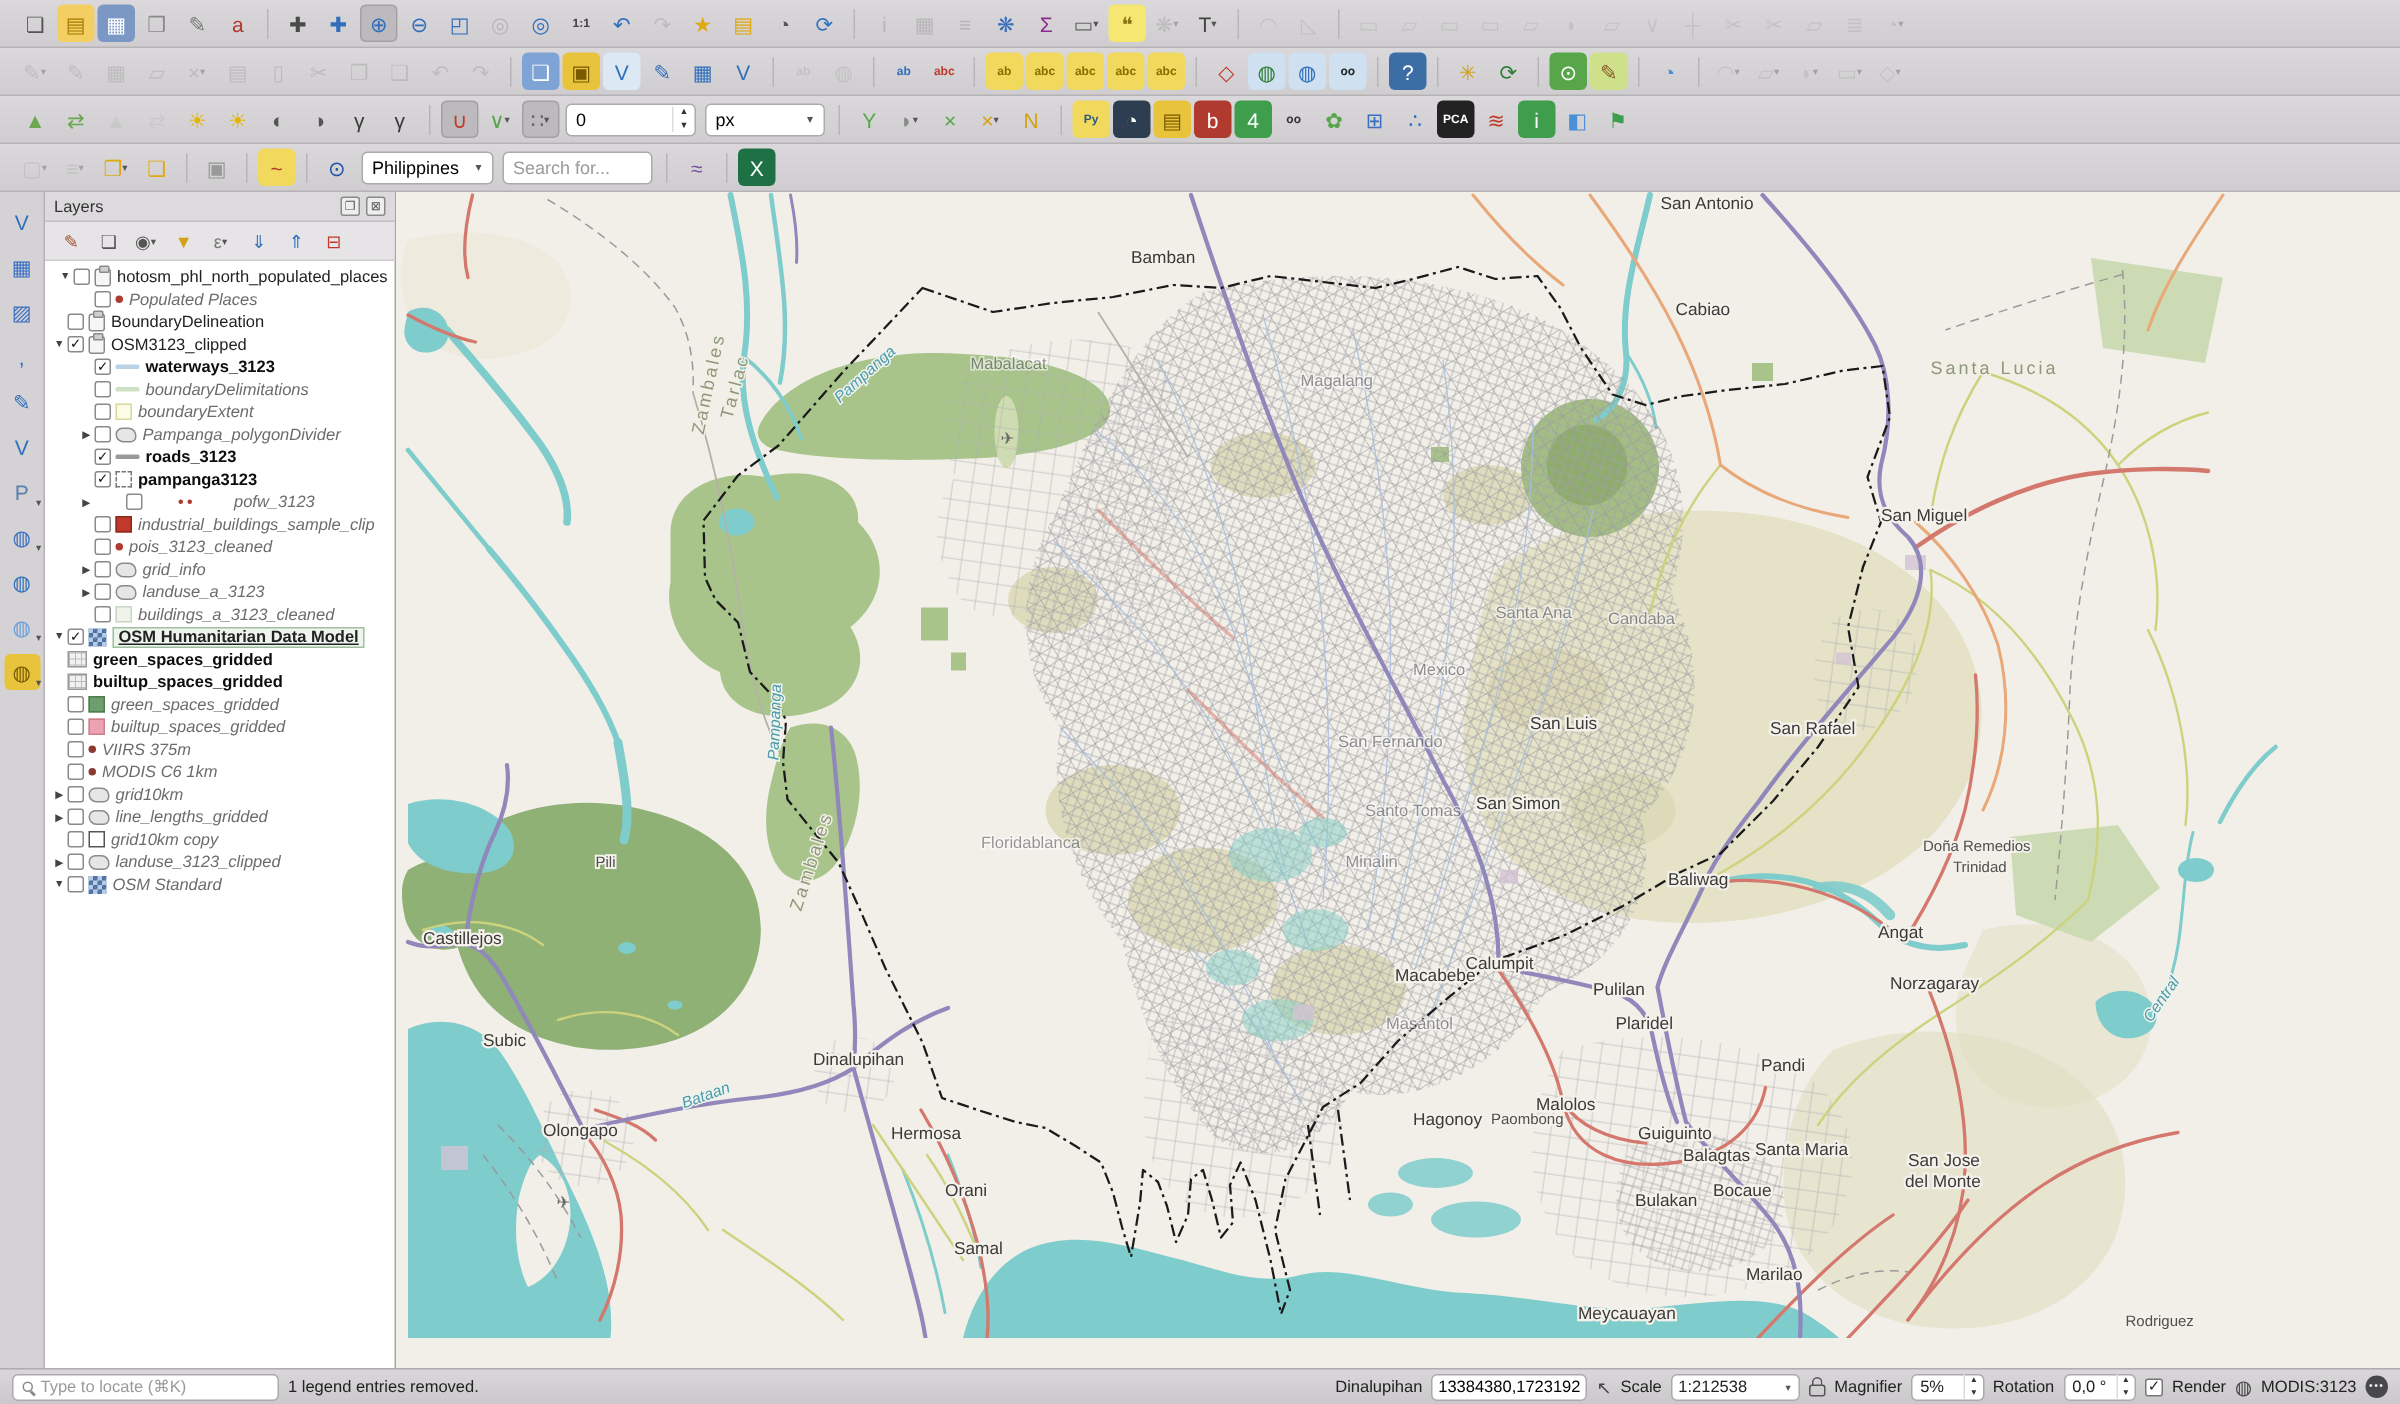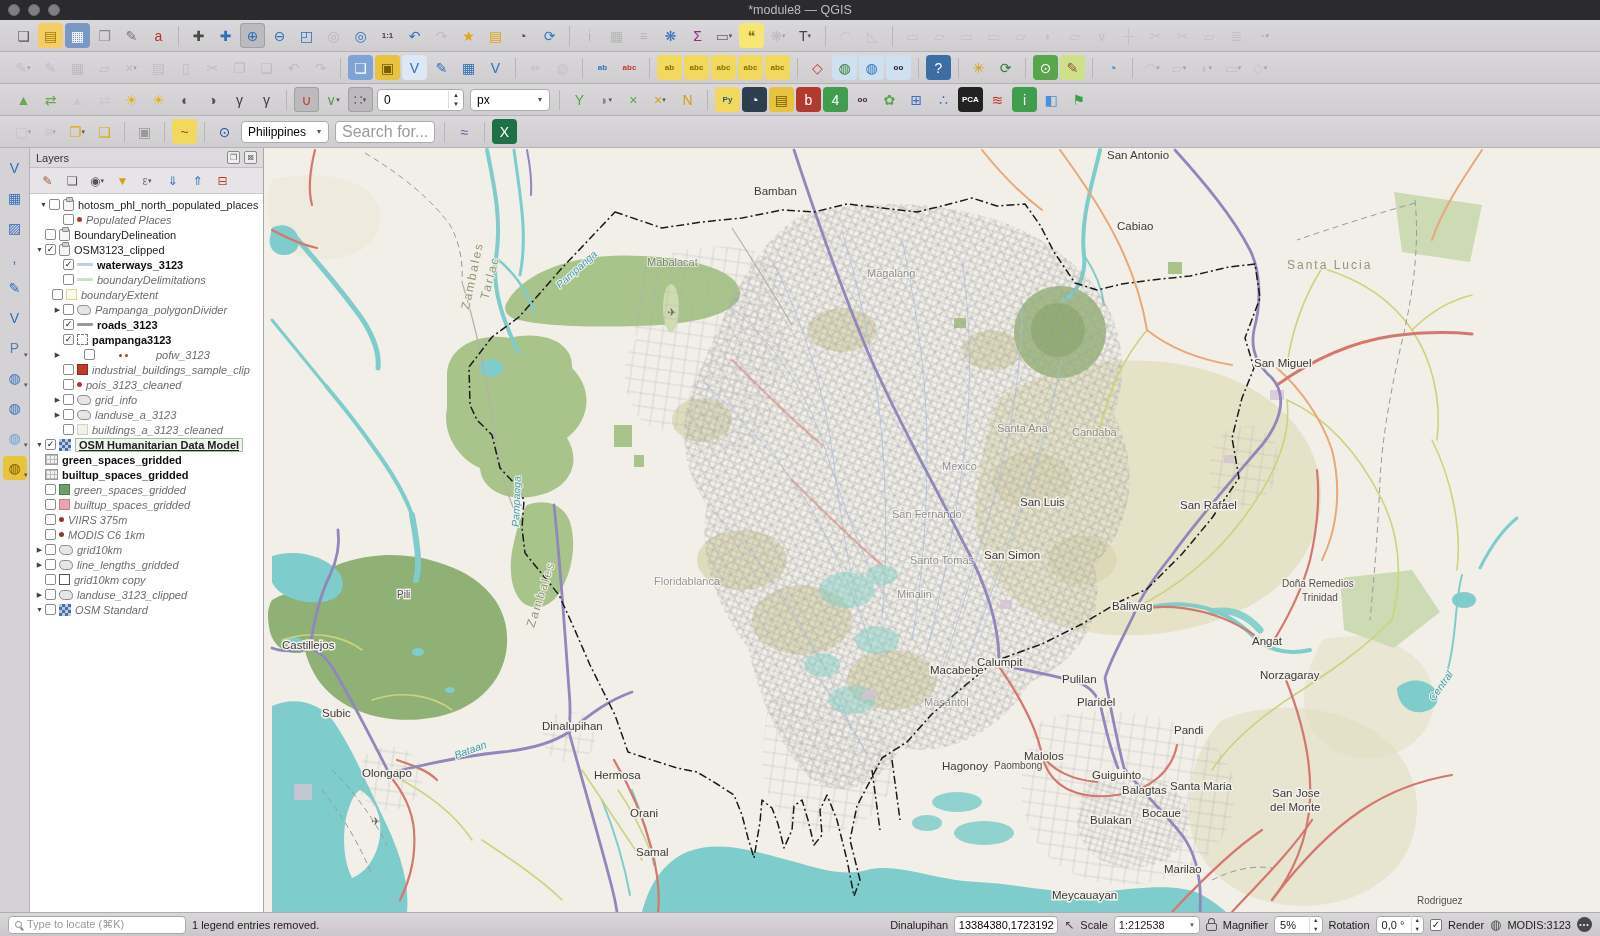--- a/index.html
+++ b/index.html
@@ -19,21 +19,21 @@
   .tbi.pressed { background:#bcbabc; box-shadow:inset 0 0 0 1px #a2a0a2; }
   .tbi.disabled { opacity:.38; filter:grayscale(70%); }
   .caret { font-size:7px; color:#555; margin-left:0px; margin-right:1px; }
   .sep { width:1px; height:20px; background:#b7b5b7; margin:0 6px; flex:0 0 auto; }
   .spin { display:inline-flex; align-items:center; background:#fff; border:1px solid #ababab; border-radius:4px; height:22px; margin:0 3px; }
   .spin input { border:none; outline:none; width:70px; font-size:12px; padding:0 6px; font-family:inherit; }
   .spin .steps { display:flex; flex-direction:column; font-size:6px; color:#333; padding:0 4px; border-left:1px solid #ddd; line-height:1.4; }
   .combo { display:inline-flex; align-items:center; justify-content:space-between; background:#fff; border:1px solid #ababab; border-radius:4px; height:22px; margin:0 3px; padding:0 6px; font-size:12px; }
   .combo .cv { overflow:hidden; text-overflow:ellipsis; }
   .combo .caret { font-size:8px; margin-left:6px; }
-  .tbinput { background:#fff; border:1px solid #ababab; border-radius:4px; height:22px; margin:0 3px; padding:0 6px; font-size:16px; font-family:inherit; outline:none; }
+  .tbinput { background:#fff; border:1px solid #ababab; border-radius:4px; height:22px; margin:0 3px; padding:0 6px; font-size:12px; font-family:inherit; outline:none; }
   .tbinput::placeholder { color:#9a9a9a; }
 
   
   .main { flex:1 1 auto; display:flex; min-height:0; }
   .dock { width:30px; background:#d4d2d4; border-right:1px solid #b4b2b4; display:flex; flex-direction:column; align-items:center; padding-top:8px; gap:6px; flex:0 0 auto; }
   .dock .tbi { width:24px; height:24px; position:relative; }
   .dock .caret { position:absolute; right:-2px; bottom:1px; }
 
   .panel { width:234px; background:#fff; border-right:1px solid #a8a6a8; display:flex; flex-direction:column; flex:0 0 auto; }
   .panel-head { height:20px; background:#dcdadc; border-bottom:1px solid #c2c0c2; display:flex; align-items:center; padding:0 6px; font-size:11px; color:#333; }
@@ -88,26 +88,20 @@
   .lock::before { content:""; position:absolute; top:-6px; left:1.5px; width:5px; height:5px; border:1.5px solid #555; border-bottom:none; border-radius:4px 4px 0 0; }
   .sb-cb { width:12px; height:12px; border:1px solid #777; border-radius:2px; background:#fff; display:flex; align-items:center; justify-content:center; font-size:10px; }
   .globe { font-size:13px; color:#444; }
   .bubble { width:15px; height:15px; border-radius:50%; background:#48484c; color:#eee; font-size:7px; display:flex; align-items:center; justify-content:center; letter-spacing:1px; }
 </style>
 </head>
 <body>
 
 <div class="window">
 
-  <div class="titlebar">
-    <div class="tl"></div>
-    <div class="tl"></div>
-    <div class="tl"></div>
-    <div class="title">*module8 — QGIS</div>
-  </div>
 
   <div class="tbrow" id="tb1" style="height:32px;">
       <span class="tbi" title="new-project">
         <span class="g" style="color: rgb(85, 85, 85);">❏</span>
       </span>
       <span class="tbi" title="open-project" style="background: rgb(243, 207, 99); border-radius: 4px;">
         <span class="g" style="color: rgb(166, 124, 0);">▤</span>
       </span>
       <span class="tbi" title="save-project" style="background: rgb(123, 151, 196); border-radius: 4px;">
         <span class="g" style="color: rgb(255, 255, 255);">▦</span>
@@ -658,21 +652,21 @@
             <span class="tcb">✓</span>
             <span class="sym sym-line" style="background: rgb(185, 211, 230);"></span>
             <span class="tlabel bold">waterways_3123</span>
           </div>
           <div class="trow" style="padding-left: 22px;">
             <span class="arrow"></span>
             <span class="tcb"></span>
             <span class="sym sym-line" style="background: rgb(207, 224, 196);"></span>
             <span class="tlabel italic">boundaryDelimitations</span>
           </div>
-          <div class="trow" style="padding-left: 11px;">
+          <div class="trow" style="padding-left: 22px;">
             <span class="arrow"></span>
             <span class="tcb"></span>
             <span class="sym sym-sq" style="background: rgb(251, 251, 232); border-color: rgb(216, 216, 154);"></span>
             <span class="tlabel italic">boundaryExtent</span>
           </div>
           <div class="trow" style="padding-left: 22px;">
             <span class="arrow">▶</span>
             <span class="tcb"></span>
             <span class="sym sym-poly"></span>
             <span class="tlabel italic">Pampanga_polygonDivider</span>

